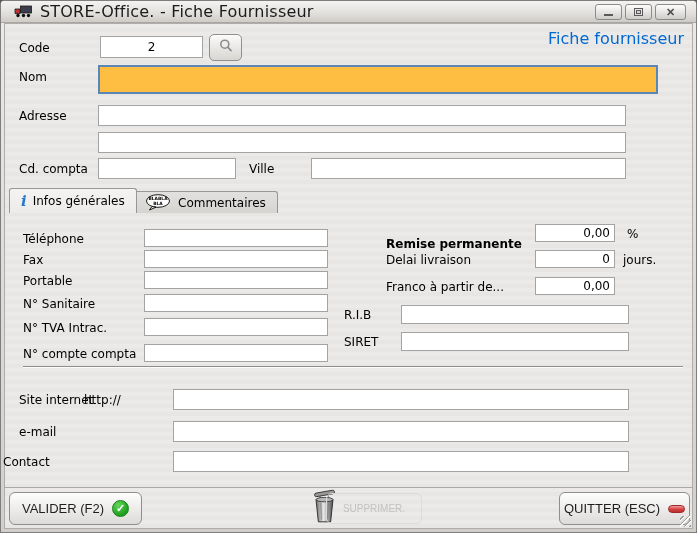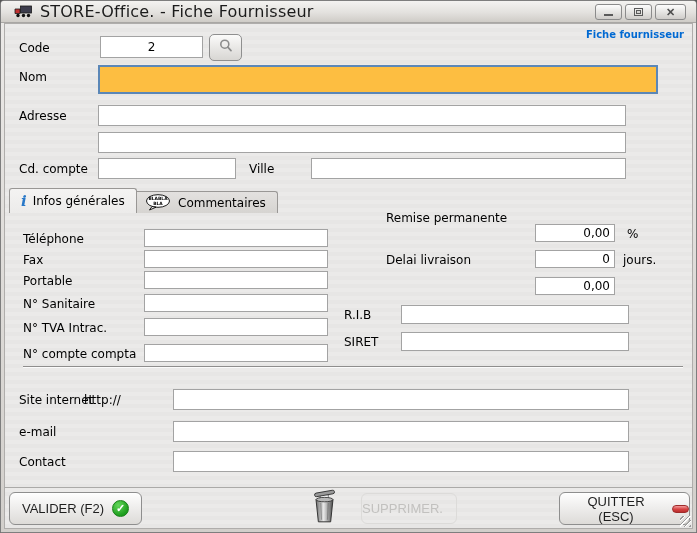--- a/index.html
+++ b/index.html
@@ -31,21 +31,21 @@
   .glyph-close { font-size:11px; color:#4F4F4F; font-weight:bold; line-height:1; }
 
   .client-bg {
     position:absolute; left:3px; right:3px; top:22px; bottom:3px;
     border:1px solid #AFADAB;
     background:repeating-linear-gradient(180deg,#EBEAE9 0 4px,#E7E6E5 4px 8px);
   }
 
   .lbl { position:absolute; font-size:12px; color:#000; white-space:nowrap; }
   .heading {
-    position:absolute; right:12px; top:28px; font-size:10px; font-weight:bold; color:#0069D2;
+    position:absolute; right:12px; top:28px; font-size:16px; font-weight:normal; color:#0069D2;
   }
 
   .tb {
     position:absolute; background:#FFFFFF; border:1px solid #A3A3A3;
     font:12px "DejaVu Sans","Liberation Sans",sans-serif; padding:0 4px; color:#000;
   }
   .tb.center { text-align:center; }
   .tb.num { text-align:right; }
   .tb-nom { background:#FDBE41; border:2px solid #5B87B7; }
 
@@ -71,26 +71,26 @@
   .footer-sep { position:absolute; left:3px; right:3px; top:486px; border-top:1px solid #ABAAA8; }
 
   .btn {
     position:absolute; display:flex; align-items:center; justify-content:center; gap:8px;
     background:linear-gradient(#FEFEFE,#EFEEED 45%,#DDDBD8);
     border:1px solid #8E8E8E; border-radius:6px;
     font-size:13px; color:#1E1E1E; cursor:pointer;
     box-shadow:0 1px 0 rgba(255,255,255,.6) inset;
   }
   .btn-valider { left:8px; top:491px; width:133px; height:33px; }
-  .btn-quitter { left:558px; top:491px; width:131px; height:33px;padding-left:8px; }
+  .btn-quitter { left:558px; top:491px; width:131px; height:33px; }
   .btn-supprimer {
-    position:absolute; left:360px; top:492px; width:96px; height:31px;
-    display:flex; align-items:center; 
+    position:absolute; left:325px; top:492px; width:96px; height:31px;
+    display:flex; align-items:center; justify-content:center;
     background:transparent; border:1px solid #DCDBD9; border-radius:6px;
-    font-size:13px; color:#C2C1BF; cursor:default;
+    font-size:10px; color:#C2C1BF; cursor:default;
   }
   .trash-wrap { position:absolute; left:305px; top:488px; width:37px; height:36px; }
 
   .check-ico {
     width:17px; height:17px; border-radius:50%;
     background:radial-gradient(circle at 35% 28%, #63D75A, #1E9E1E 70%);
     border:1px solid #177F17; color:#fff; font-size:11px; font-weight:bold;
     display:flex; align-items:center; justify-content:center; line-height:1;
   }
   .pill-ico {
@@ -147,21 +147,21 @@
     </span>
   </button>
 
   <span class="lbl" style="left:18px; top:69px;">Nom</span>
   <input class="tb tb-nom" style="left: 97px; top: 64px; width: 560px; height: 29px;" value="">
 
   <span class="lbl" style="left:18px; top:108px;text-align:right;">Adresse</span>
   <input class="tb" style="left: 97px; top: 104px; width: 528px; height: 21px;" value="">
   <input class="tb" style="left: 97px; top: 131px; width: 528px; height: 21px;" value="">
 
-  <span class="lbl" style="left:18px; top:161px;">Cd. compte</span>
+  <span class="lbl" style="left:18px; top:161px;">Cd. compta</span>
   <input class="tb" style="left: 97px; top: 157px; width: 138px; height: 21px;" value="">
   <span class="lbl" style="left:248px; top:161px;">Ville</span>
   <input class="tb" style="left: 310px; top: 157px; width: 315px; height: 21px;" value="">
 
   <div class="tab tab-active">
     <span class="info-i">i</span>
     <span>Infos générales</span>
   </div>
   <div class="tab tab-inactive">
     <span style="display:inline-flex;">
@@ -186,46 +186,47 @@
 
   <span class="lbl" style="left:22px; top:296px;">N° Sanitaire</span>
   <input class="tb" style="left: 143px; top: 293px; width: 184px; height: 18px;" value="">
 
   <span class="lbl" style="left:22px; top:320px;">N° TVA Intrac.</span>
   <input class="tb" style="left: 143px; top: 317px; width: 184px; height: 18px;" value="">
 
   <span class="lbl" style="left:22px; top:346px;">N° compte compta</span>
   <input class="tb" style="left: 143px; top: 343px; width: 184px; height: 18px;" value="">
 
-  <span class="lbl" style="left:385px; top:210px;">Remise permanente</span>
+  <span class="lbl" style="left:385px; top:236px;font-weight:bold;">Remise permanente</span>
   <input class="tb num" style="left: 534px; top: 223px; width: 80px; height: 18px;" value="0,00">
   <span class="lbl" style="left:626px; top:226px;">%</span>
 
   <span class="lbl" style="left:385px; top:252px;text-align:right;">Delai livraison</span>
   <input class="tb num" style="left: 534px; top: 249px; width: 80px; height: 18px;" value="0">
   <span class="lbl" style="left:622px; top:252px;">jours.</span>
 
+  <span class="lbl" style="left:385px; top:279px;">Franco à partir de...</span>
   <input class="tb num" style="left: 534px; top: 276px; width: 80px; height: 18px;" value="0,00">
 
   <span class="lbl" style="left:343px; top:307px;">R.I.B</span>
   <input class="tb" style="left: 400px; top: 304px; width: 228px; height: 19px;" value="">
 
   <span class="lbl" style="left:343px; top:334px;">SIRET</span>
   <input class="tb" style="left: 400px; top: 331px; width: 228px; height: 19px;" value="">
 
   <div class="groove"></div>
 
   <span class="lbl" style="left:18px; top:392px;">Site internet</span>
   <span class="lbl" style="left:83px; top:392px;">http://</span>
   <input class="tb" style="left: 172px; top: 388px; width: 456px; height: 21px;" value="">
 
   <span class="lbl" style="left:18px; top:424px;">e-mail</span>
   <input class="tb" style="left: 172px; top: 420px; width: 456px; height: 21px;" value="">
 
-  <span class="lbl" style="left:18px; top:454px;">Contact</span>
+  <span class="lbl" style="left:2px; top:454px;">Contact</span>
   <input class="tb" style="left: 172px; top: 450px; width: 456px; height: 21px;" value="">
 
   <div class="footer-sep"></div>
 
   <button class="btn btn-valider">
     <span>VALIDER (F2)</span>
     <span class="check-ico">✓</span>
   </button>
 
   <span class="trash-wrap">

